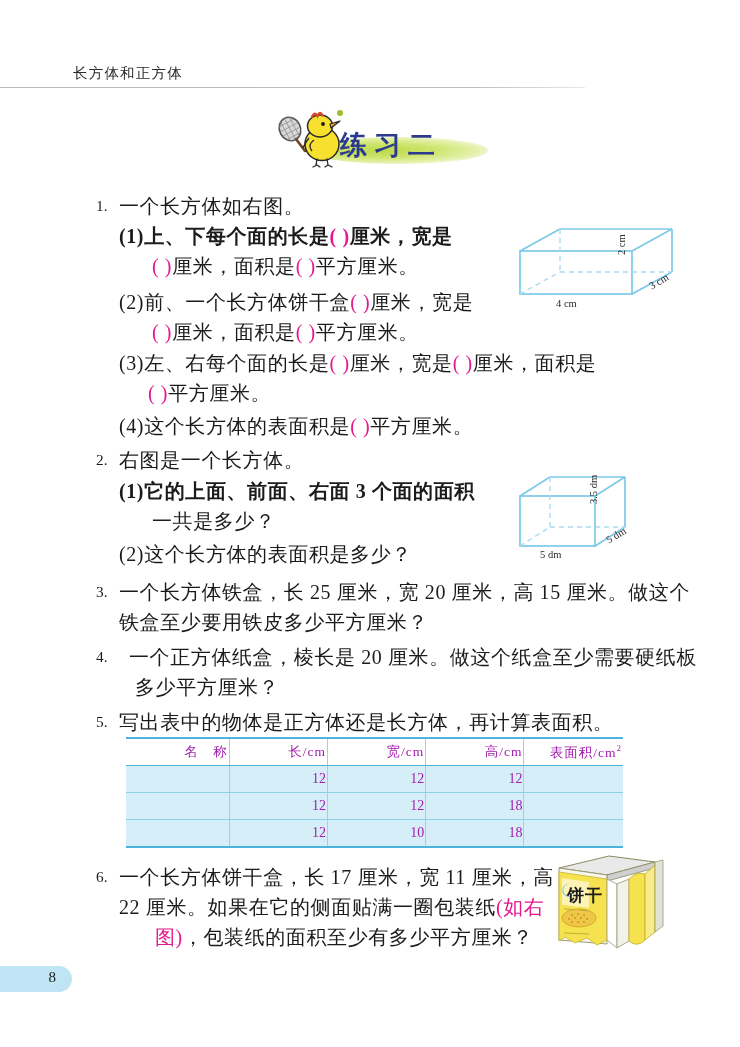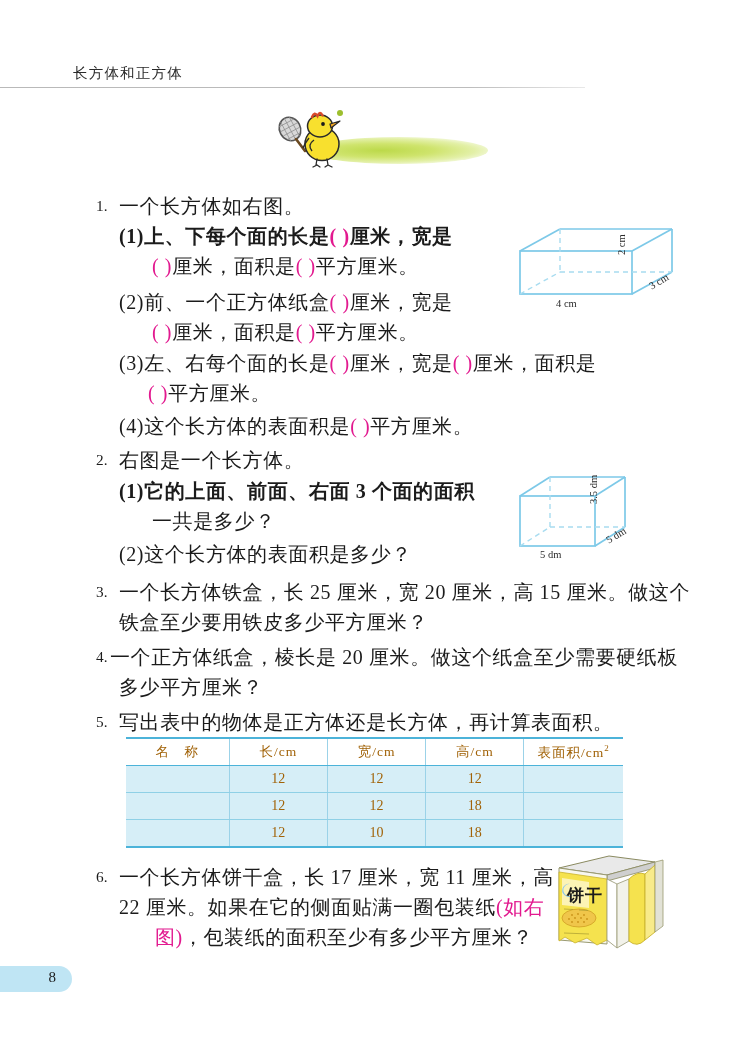--- a/index.html
+++ b/index.html
@@ -109,23 +109,23 @@
   #table5 {
     position: absolute;
     left: 126px;
     top: 737px;
     width: 497px;
     border-collapse: collapse;
     font-size: 13px;
   }
   #table5 th, #table5 td {
     height: 24px;
-    text-align: center;
+    text-align: right;
     font-weight: normal;
-    color: #a16207;
+    color: #a21caf;
     border-left: 1px solid #9bd2e8;
     font-family: "Liberation Serif", "DejaVu Serif", serif;
   }
   #table5 th:first-child, #table5 td:first-child { border-left: none; }
   #table5 thead tr { background: #ffffff; }
   #table5 thead th {
     border-top: 2px solid #4cb3d9;
     border-bottom: 1px solid #4cb3d9;
     font-size: 13.5px;
     letter-spacing: 1px;
@@ -196,36 +196,37 @@
 
     <circle cx="47" cy="18" r="1.9" fill="#1b1b1b"></circle>
 
     <path d="M38 34 q-7 5 -2 11" fill="none" stroke="#2a2a2a" stroke-width="1.4"></path>
 
     <path d="M33 32 q-4 5 -6 10" fill="none" stroke="#2a2a2a" stroke-width="1.4"></path>
 
     <path d="M41 53 l-1 6 M41 59 l-4 2 M41 59 l3 2" fill="none" stroke="#2a2a2a" stroke-width="1.3" stroke-linecap="round"></path>
     <path d="M51 53 l1 6 M52 59 l-3 2 M52 59 l4 2" fill="none" stroke="#2a2a2a" stroke-width="1.3" stroke-linecap="round"></path>
   </svg>
+  <div class="banner-title">练习二</div>
 </div>
 
 <div class="content">
 
   <div class="qnum" style="left:96px; top:191px;">1.</div>
   <div class="q" style="left:119px; top:191px;">一个长方体如右图。</div>
 
   <div class="q ql" style="left:119px; top:221px;font-weight:bold;">
     <span>(1)</span><span>上、下每个面的长是</span><span class="pink">(        )</span><span>厘米，宽是</span>
   </div>
   <div class="q ql" style="left:152px; top:251px;">
     <span class="pink">(        )</span><span>厘米，面积是</span><span class="pink">(        )</span><span>平方厘米。</span>
   </div>
 
   <div class="q ql" style="left:119px; top:287px;">
-    <span>(2)</span><span>前、一个正方体纸盒</span><span class="pink">(        )</span><span>厘米，宽是</span>
+    <span>(2)</span><span>前、一个长方体饼干盒</span><span class="pink">(        )</span><span>厘米，宽是</span>
   </div>
   <div class="q ql" style="left:152px; top:317px;">
     <span class="pink">(        )</span><span>厘米，面积是</span><span class="pink">(        )</span><span>平方厘米。</span>
   </div>
 
   <div class="q ql" style="left:119px; top:348px;">
     <span>(3)</span><span>左、右每个面的长是</span><span class="pink">(        )</span><span>厘米，宽是</span><span class="pink">(        )</span><span>厘米，面积是</span>
   </div>
   <div class="q ql" style="left:148px; top:378px;">
     <span class="pink">(        )</span><span>平方厘米。</span>
@@ -292,22 +293,22 @@
     <div class="dimlabel" style="left:32px; top:77px;">5 dm</div>
     <div class="dimlabel" style="left:80px; top:32px; transform:rotate(-90deg); transform-origin:left top;">3.5 dm</div>
     <div class="dimlabel" style="left:96px; top:64px; transform:rotate(-31deg); transform-origin:left top;">5 dm</div>
   </div>
 
   <div class="qnum" style="left:96px; top:577px;">3.</div>
   <div class="q ql" style="left:119px; top:577px;">一个长方体铁盒，长 25 厘米，宽 20 厘米，高 15 厘米。做这个</div>
   <div class="q ql" style="left:119px; top:607px;">铁盒至少要用铁皮多少平方厘米？</div>
 
   <div class="qnum" style="left:96px; top:642px;">4.</div>
-  <div class="q ql" style="left:110px; top:642px;">一个正方体纸盒，棱长是 20 厘米。做这个纸盒至少需要硬纸板</div>
-  <div class="q ql" style="left:119px; top:672px;">多少平方厘米？</div>
+  <div class="q ql" style="left:129px; top:642px;">一个正方体纸盒，棱长是 20 厘米。做这个纸盒至少需要硬纸板</div>
+  <div class="q ql" style="left:135px; top:672px;">多少平方厘米？</div>
 
   <div class="qnum" style="left:96px; top:707px;">5.</div>
   <div class="q ql" style="left:119px; top:707px;">写出表中的物体是正方体还是长方体，再计算表面积。</div>
 
   <table id="table5">
     <thead>
       <tr>
         <th class="col-name">名　称</th>
         <th class="col-num">长/cm</th>
         <th class="col-num">宽/cm</th>

